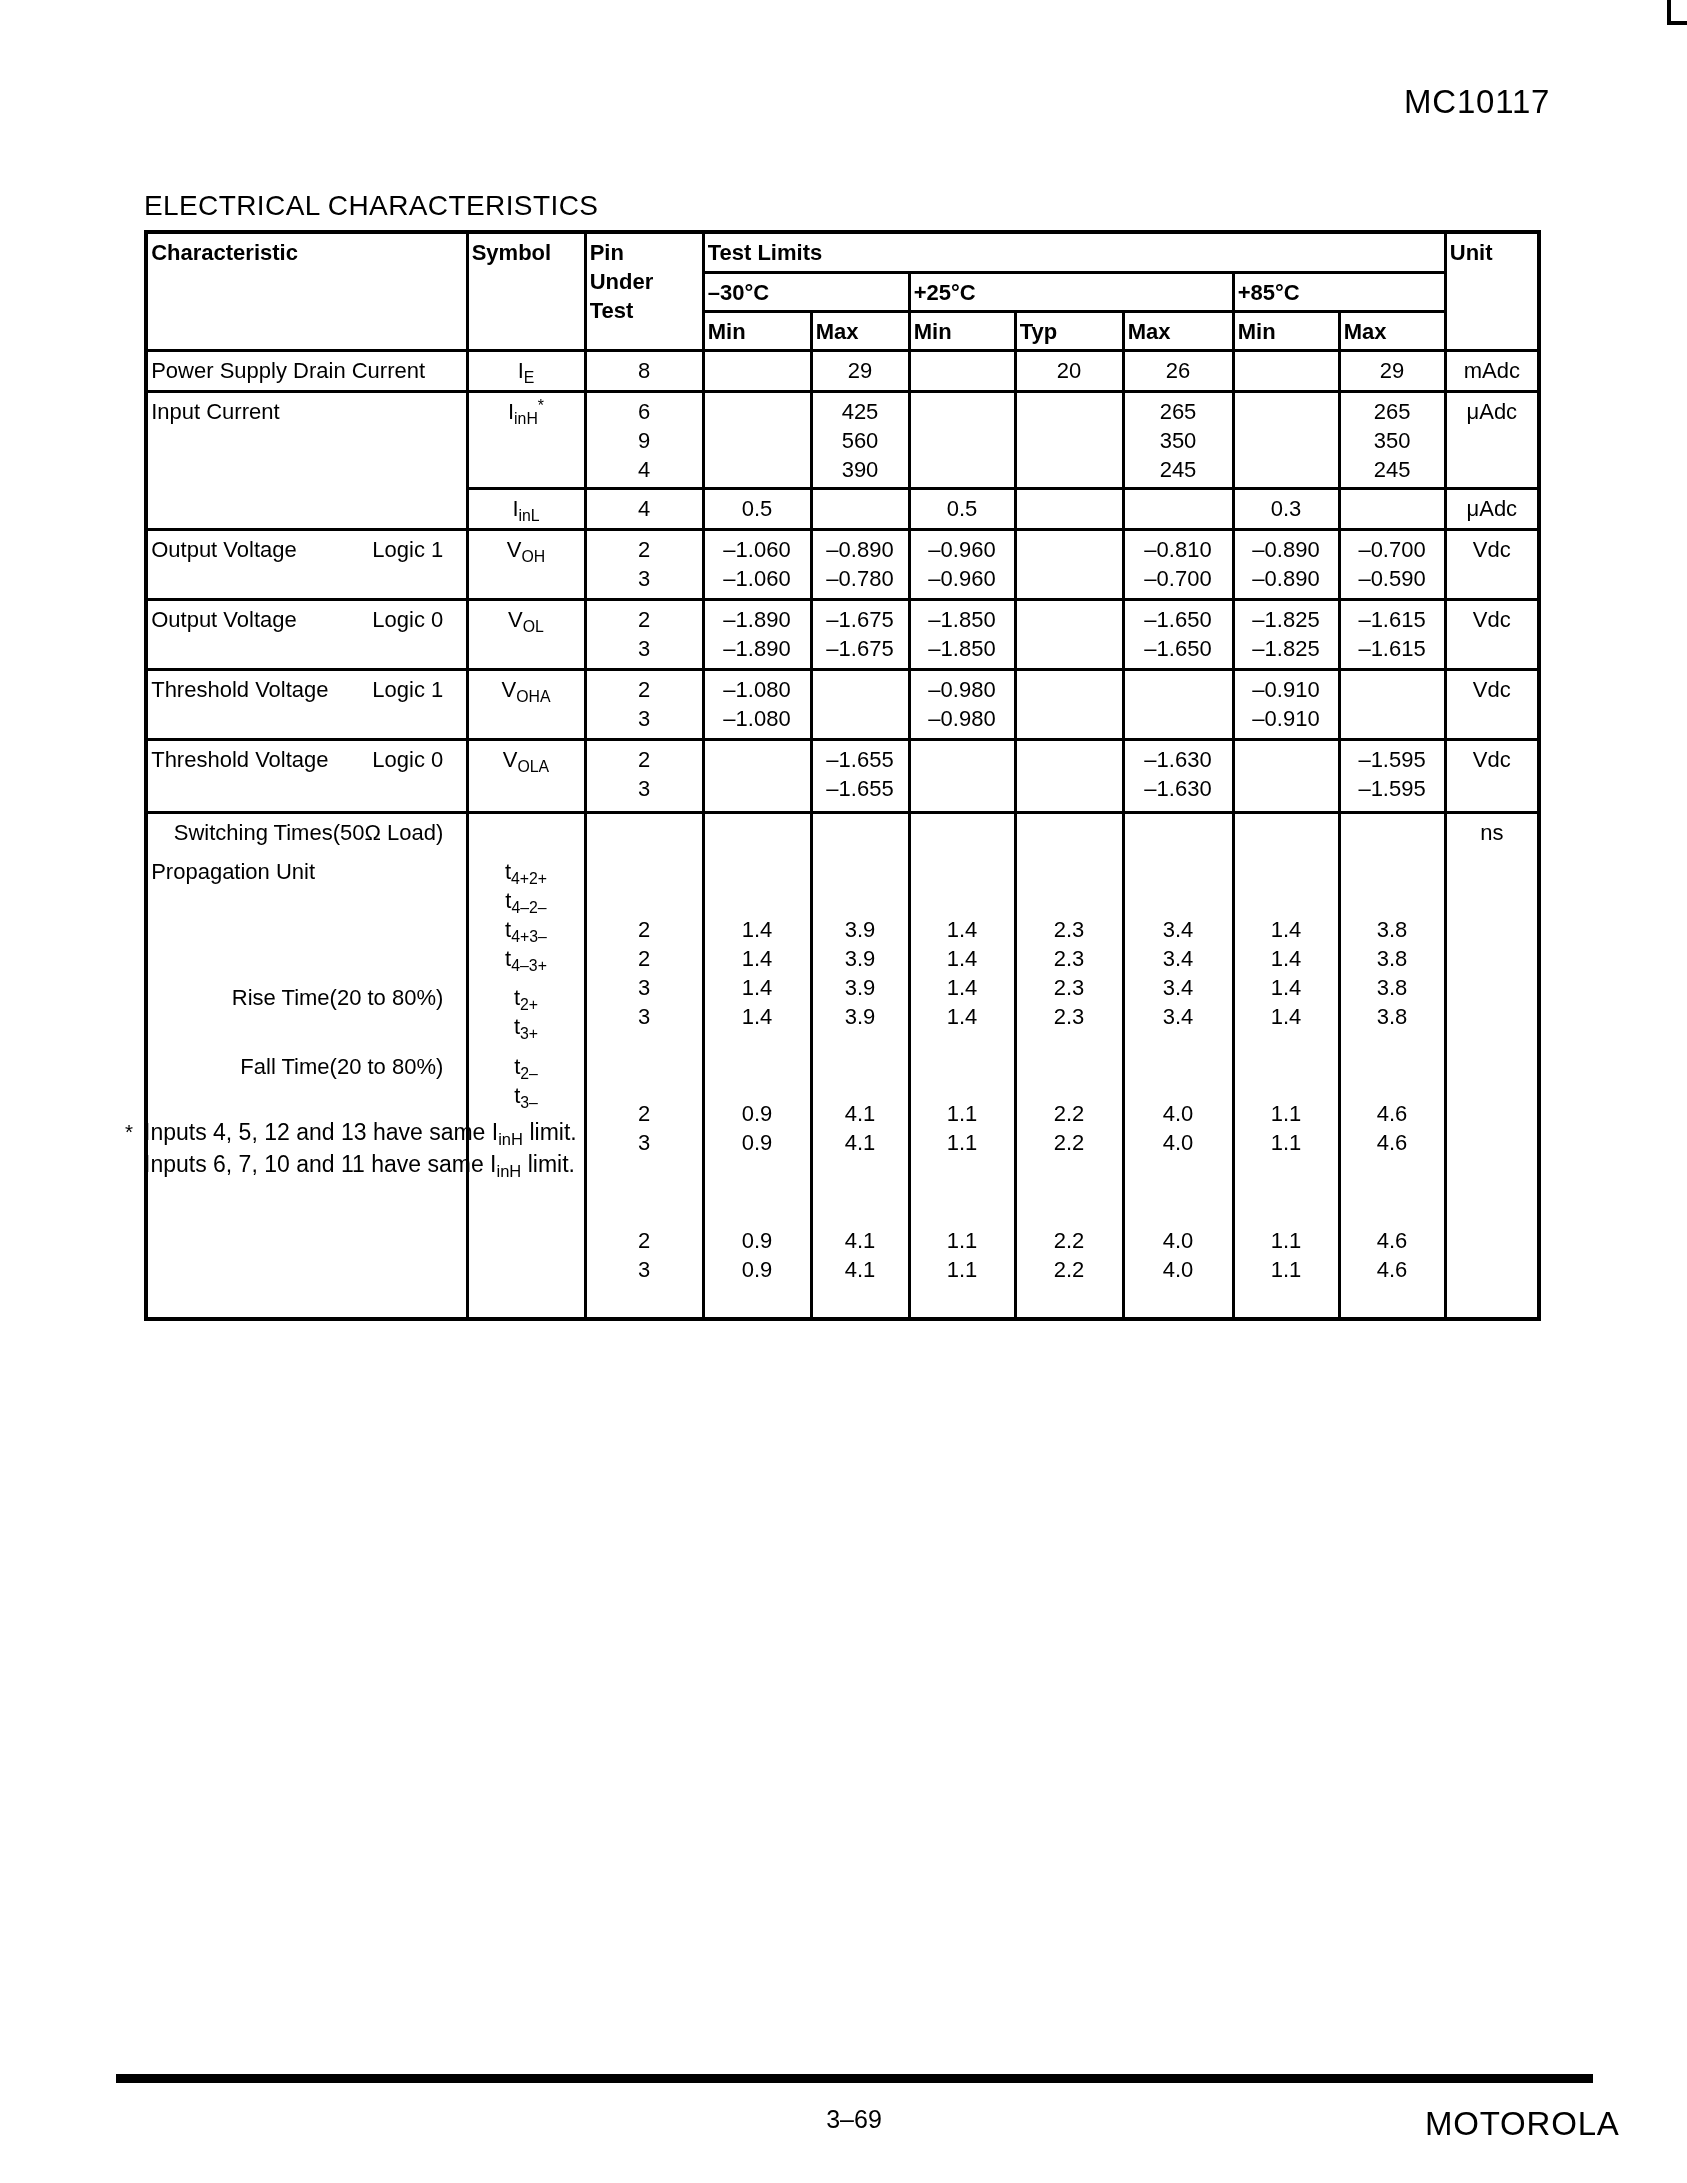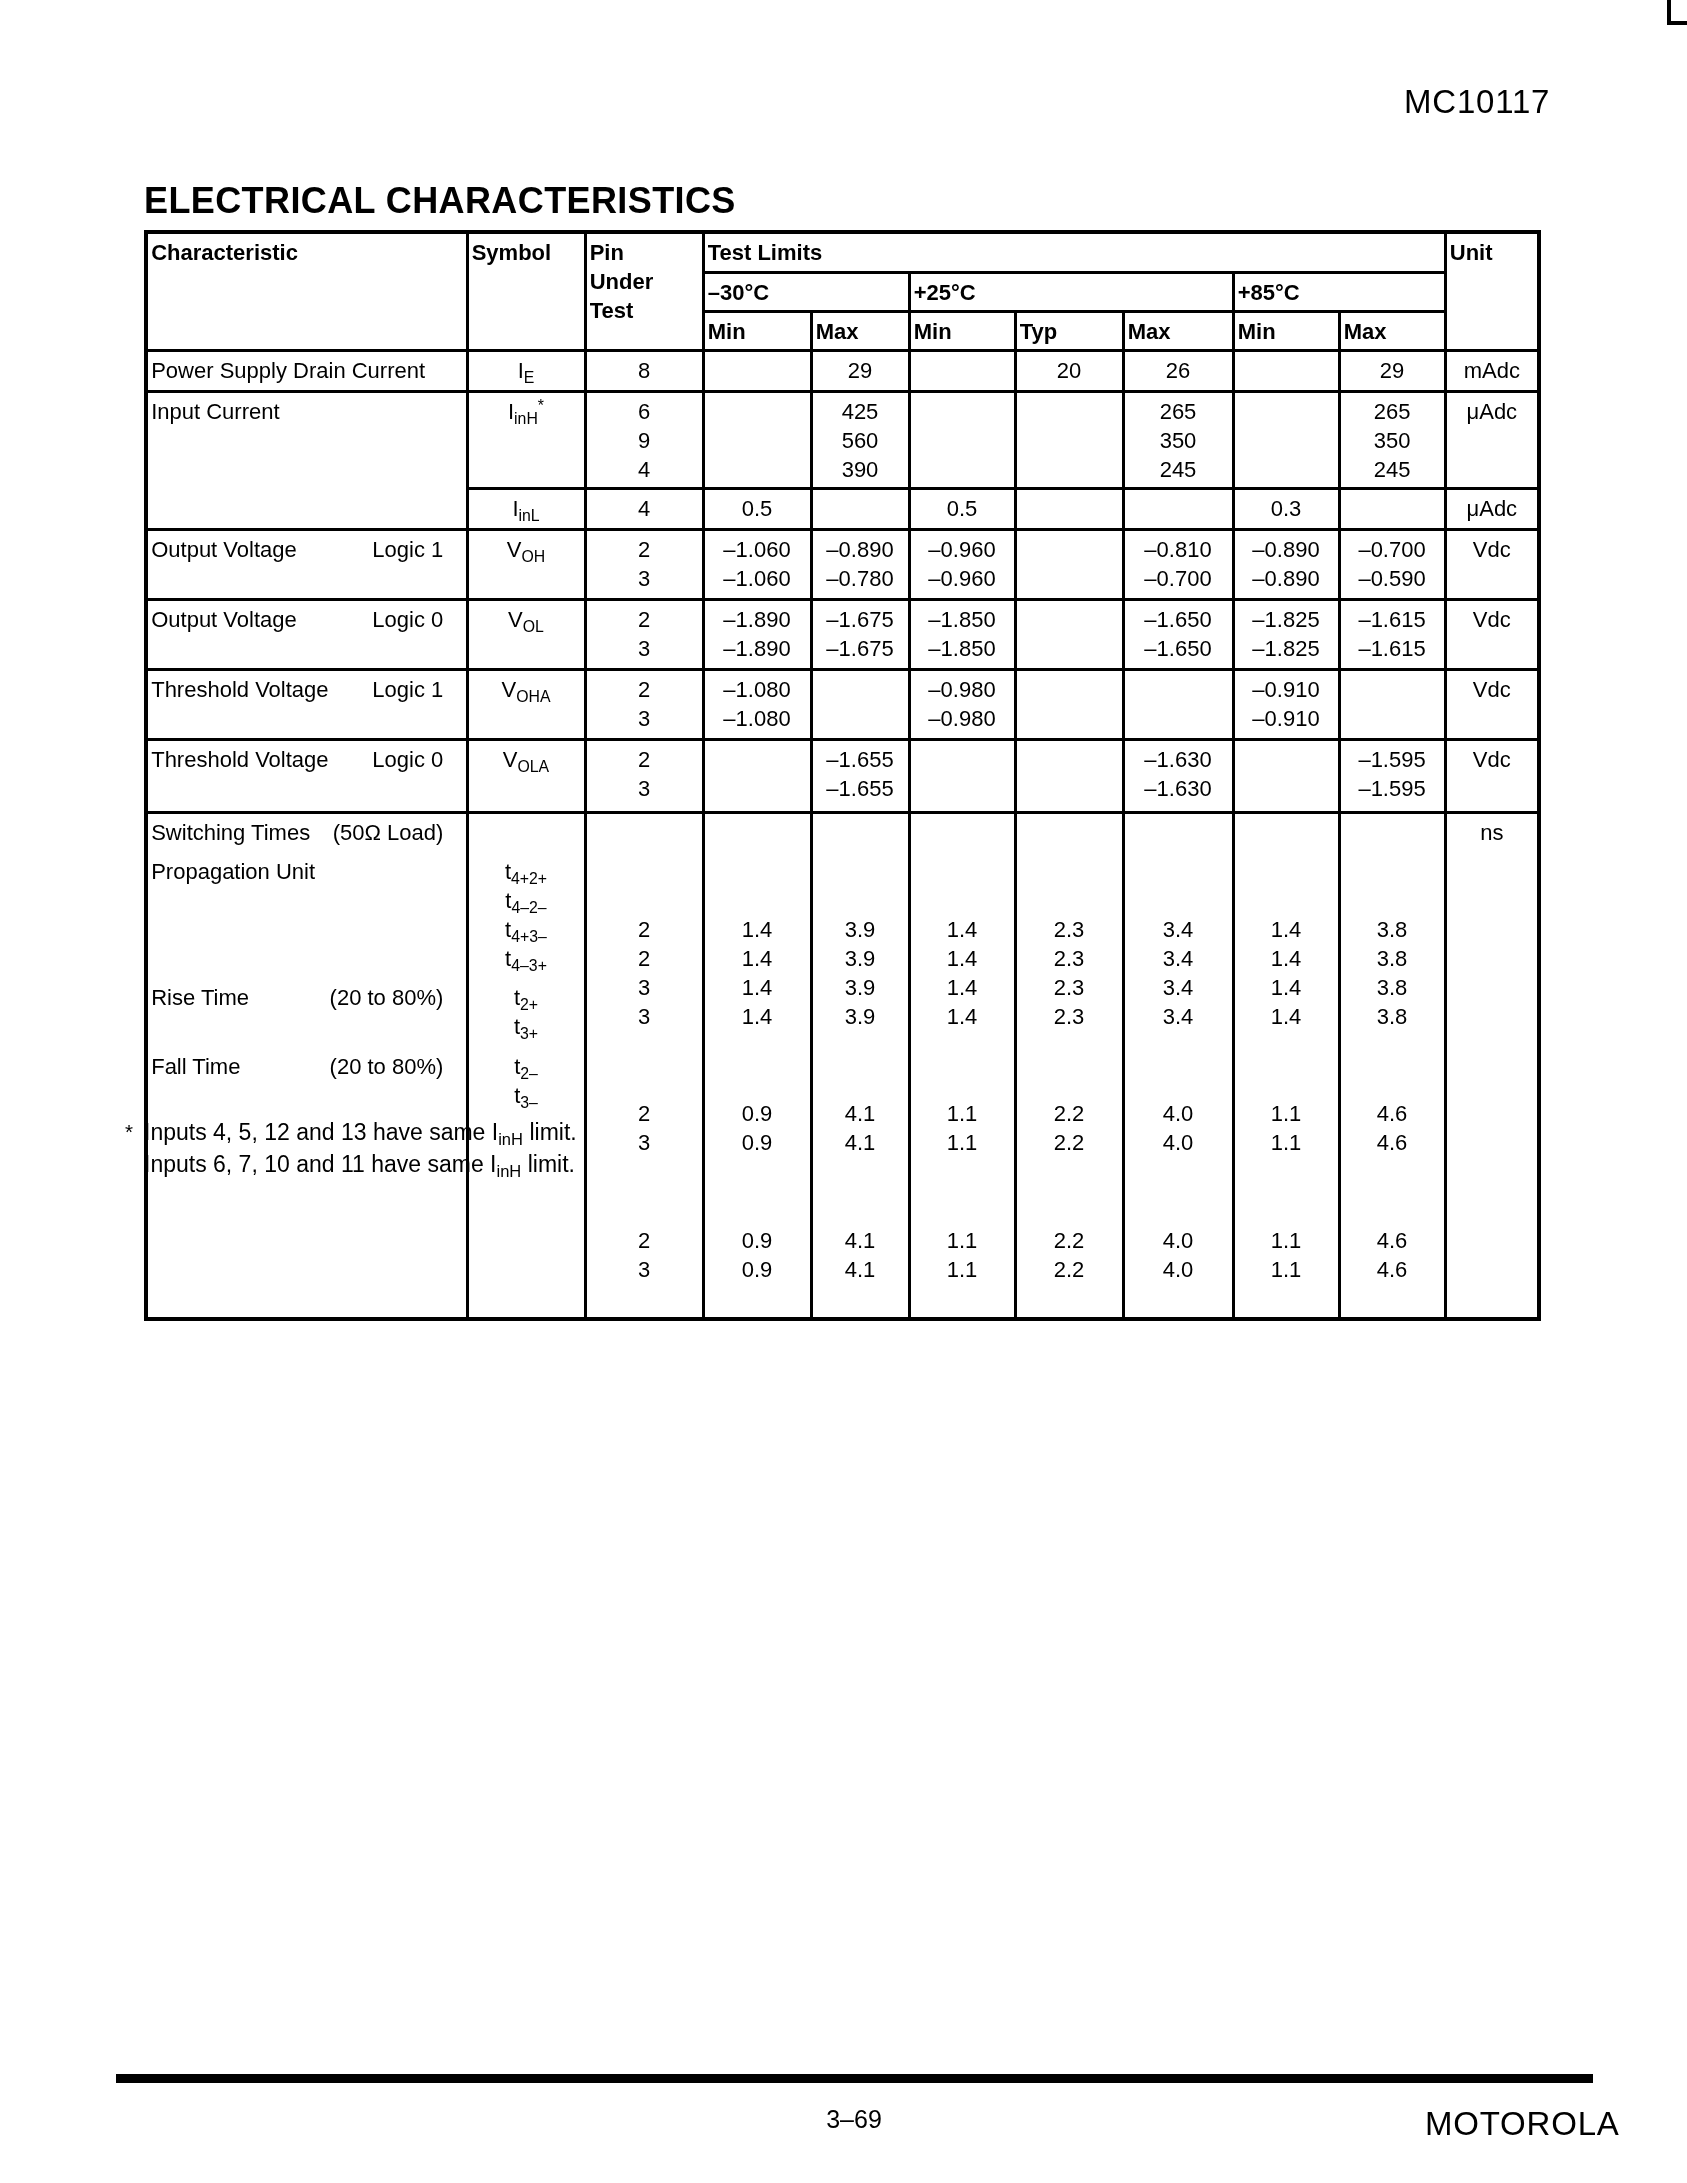--- a/index.html
+++ b/index.html
@@ -5,21 +5,21 @@
   html,body{margin:0;padding:0;background:#fff;}
   .page{position:relative;width:1687px;height:2183px;background:#ffffff;overflow:hidden;
         font-family:"Liberation Sans","DejaVu Sans",sans-serif;color:#000000;}
 
   
   .corner-v{position:absolute;left:1667px;top:0;width:4px;height:24.6px;background:#000;}
   .corner-h{position:absolute;left:1667px;top:21.4px;width:20px;height:4px;background:#000;}
 
   .part-number{position:absolute;left:1404px;top:83px;font-size:33px;letter-spacing:0.8px;}
 
-  .heading{position:absolute;left:144px;top:180px;font-size:36px;font-weight:bold;letter-spacing:0.4px;}
+  .heading{position:absolute;left:144px;top:190px;font-size:28px;font-weight:normal;letter-spacing:0.4px;}
 
   
   .ec-table{position:absolute;left:144px;top:230px;width:1395px;border-collapse:collapse;
             table-layout:fixed;border:4px solid #000;}
   .ec-table td{border:3.2px solid #000;vertical-align:top;font-size:22px;line-height:29px;
                padding:4px 3.2px 3.2px 3.2px;overflow:hidden;}
   .hcell{font-weight:bold;text-align:left;}
   .h1{height:40px;} .h2{height:37px;} .h3{height:38px;}
   .h-bot{vertical-align:bottom;padding-bottom:8px;}
   .h-pin{vertical-align:bottom;padding-bottom:6.4px;line-height:29px;}
@@ -29,21 +29,21 @@
   .c-sym{text-align:center;}
   .c-num{text-align:center;white-space:pre-line;}
   .c-unit{text-align:center;}
   sub{font-size:72%;line-height:0;vertical-align:-4.8px;}
   sup{font-size:72%;line-height:0;vertical-align:8px;}
   .r-single{height:41px;margin-top:41px;}
   .r-inputh{height:94px;}
   .r-2line{height:70px;}
   .r-vola{height:73px;}
   
-  .sw-line{height:29px;line-height:29px;}
+  .sw-line{height:29px;line-height:29px;justify-content:flex-end;}
   .sw-gap{height:9.5px;}
   .sw-g4{height:117px;}
   .sw-g2{height:59px;}
 
   
   .footnote{position:absolute;left:125px;top:1116px;font-size:23px;line-height:32px;}
   .fn-star{display:inline-block;width:19px;font-size:20.6px;vertical-align:top;}
   .fn-indent{padding-left:19px;}
 
   

